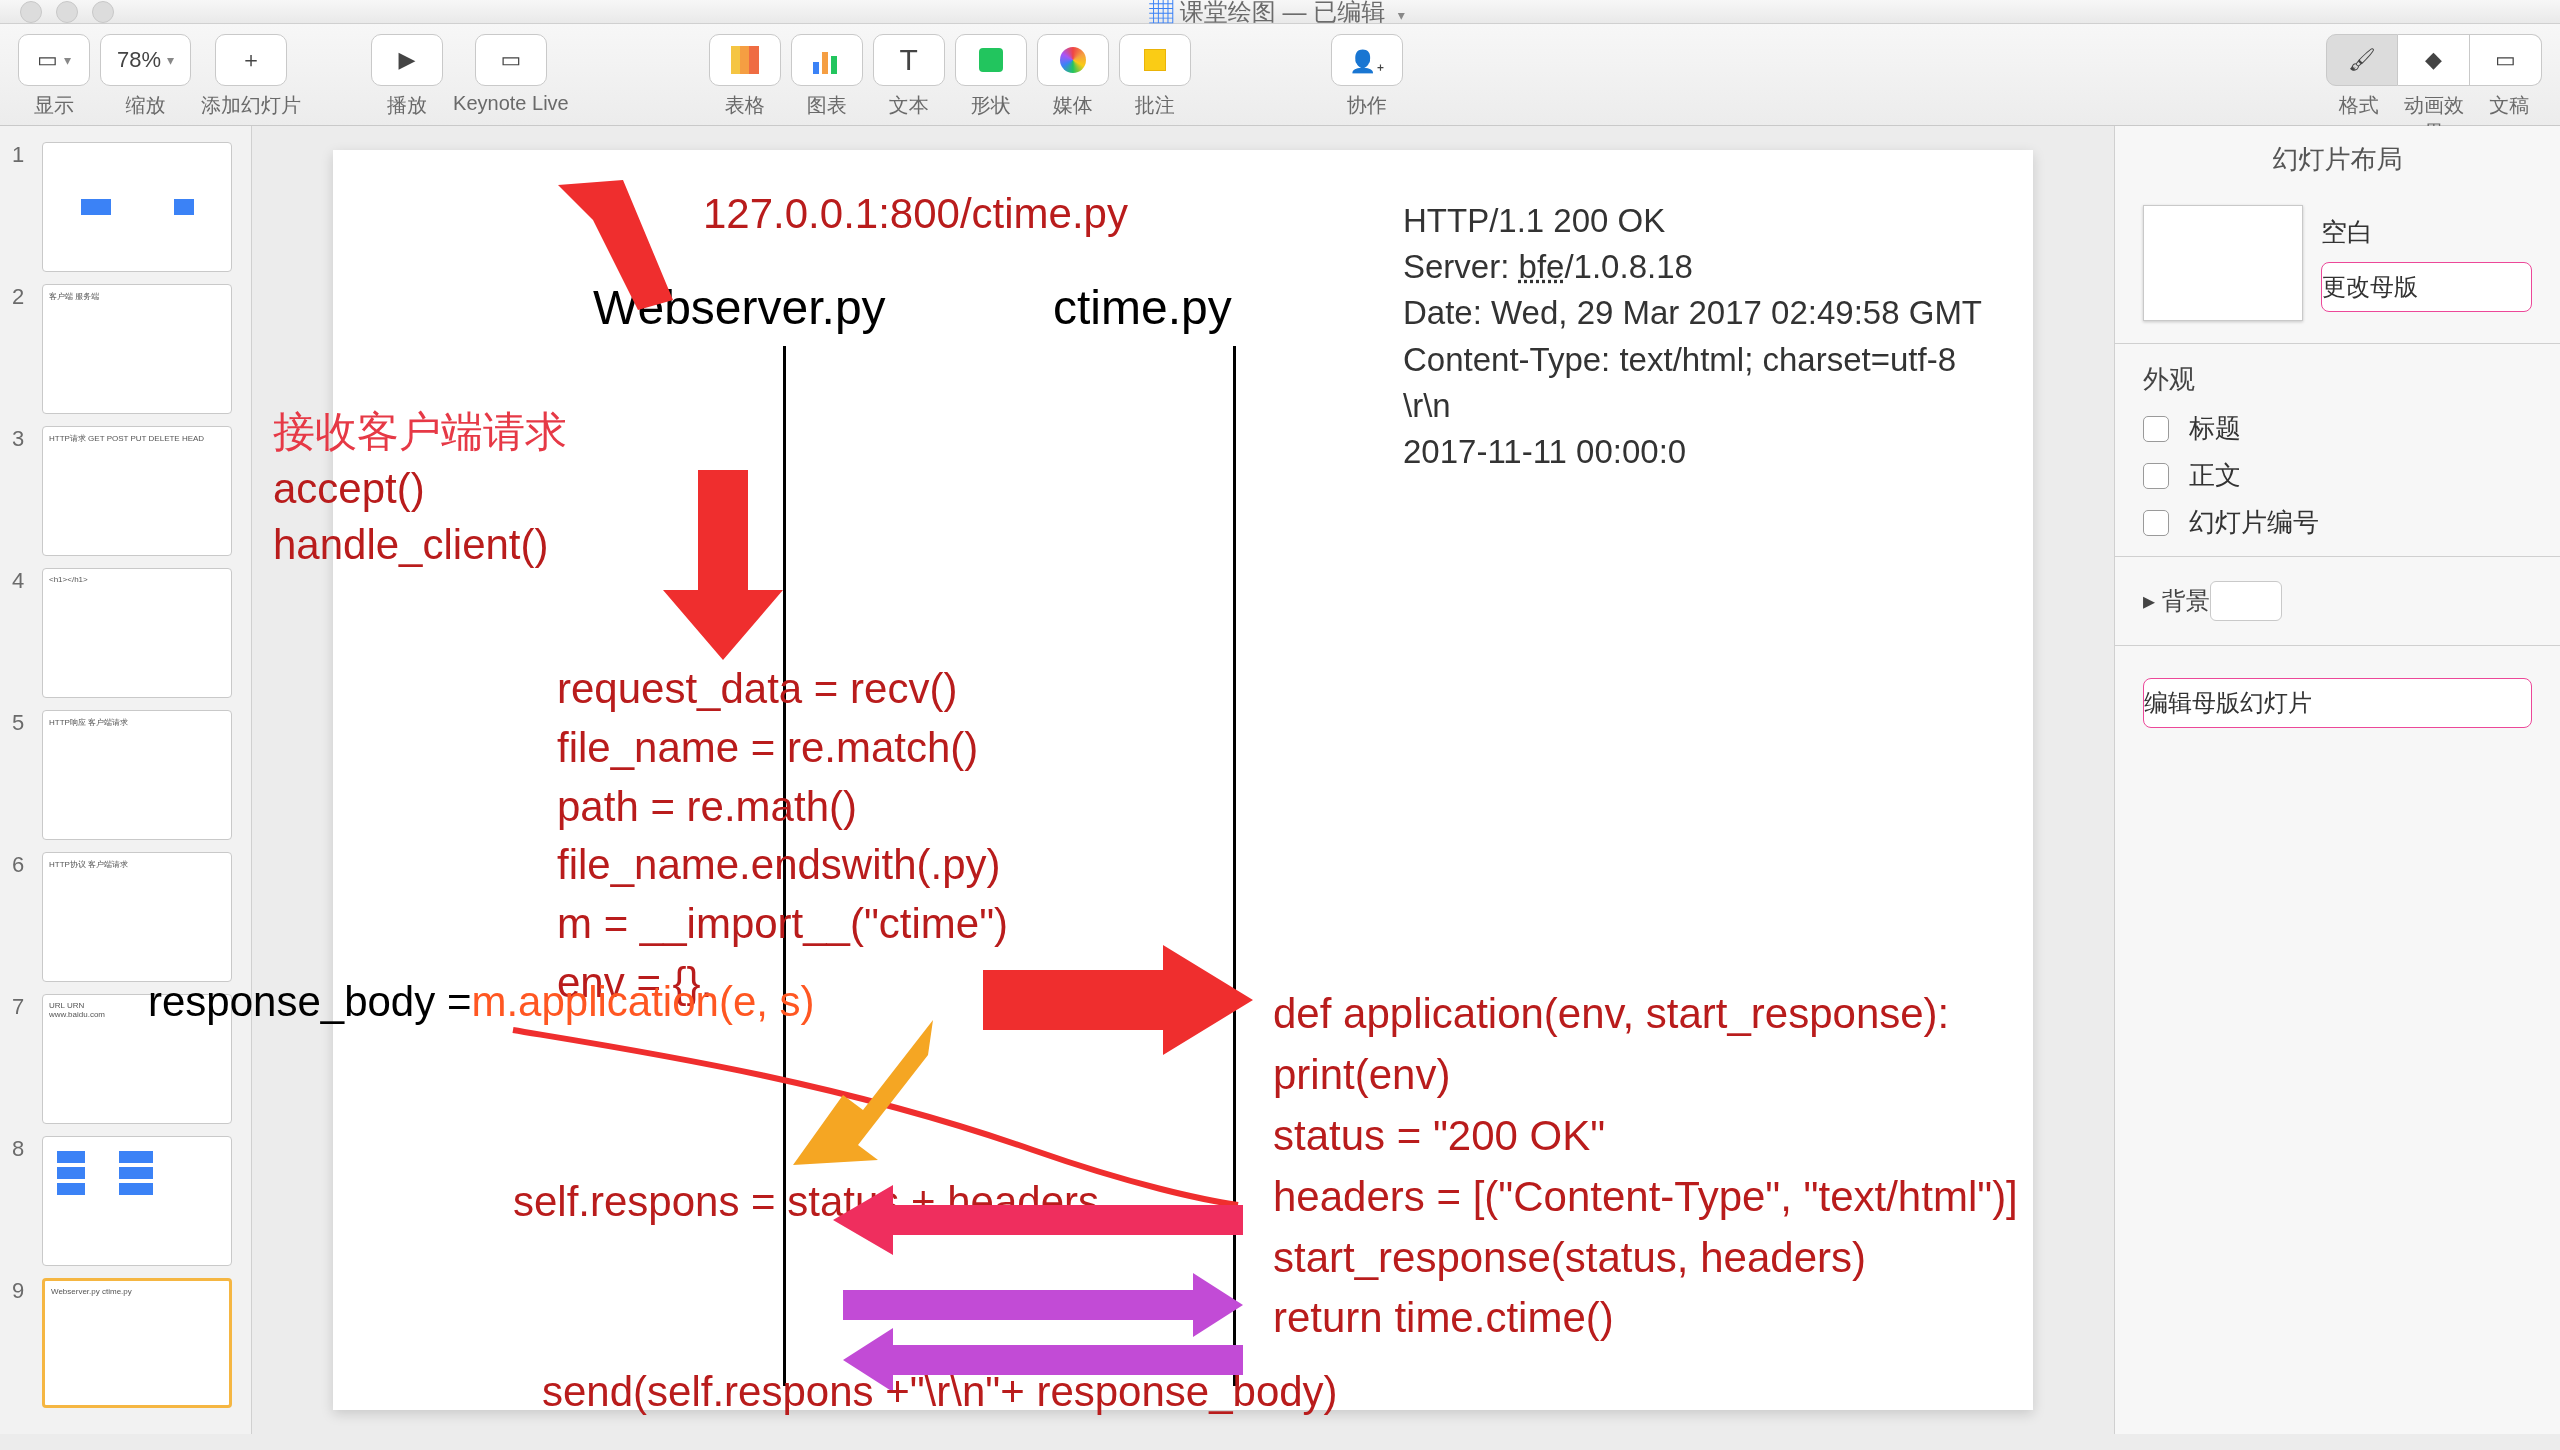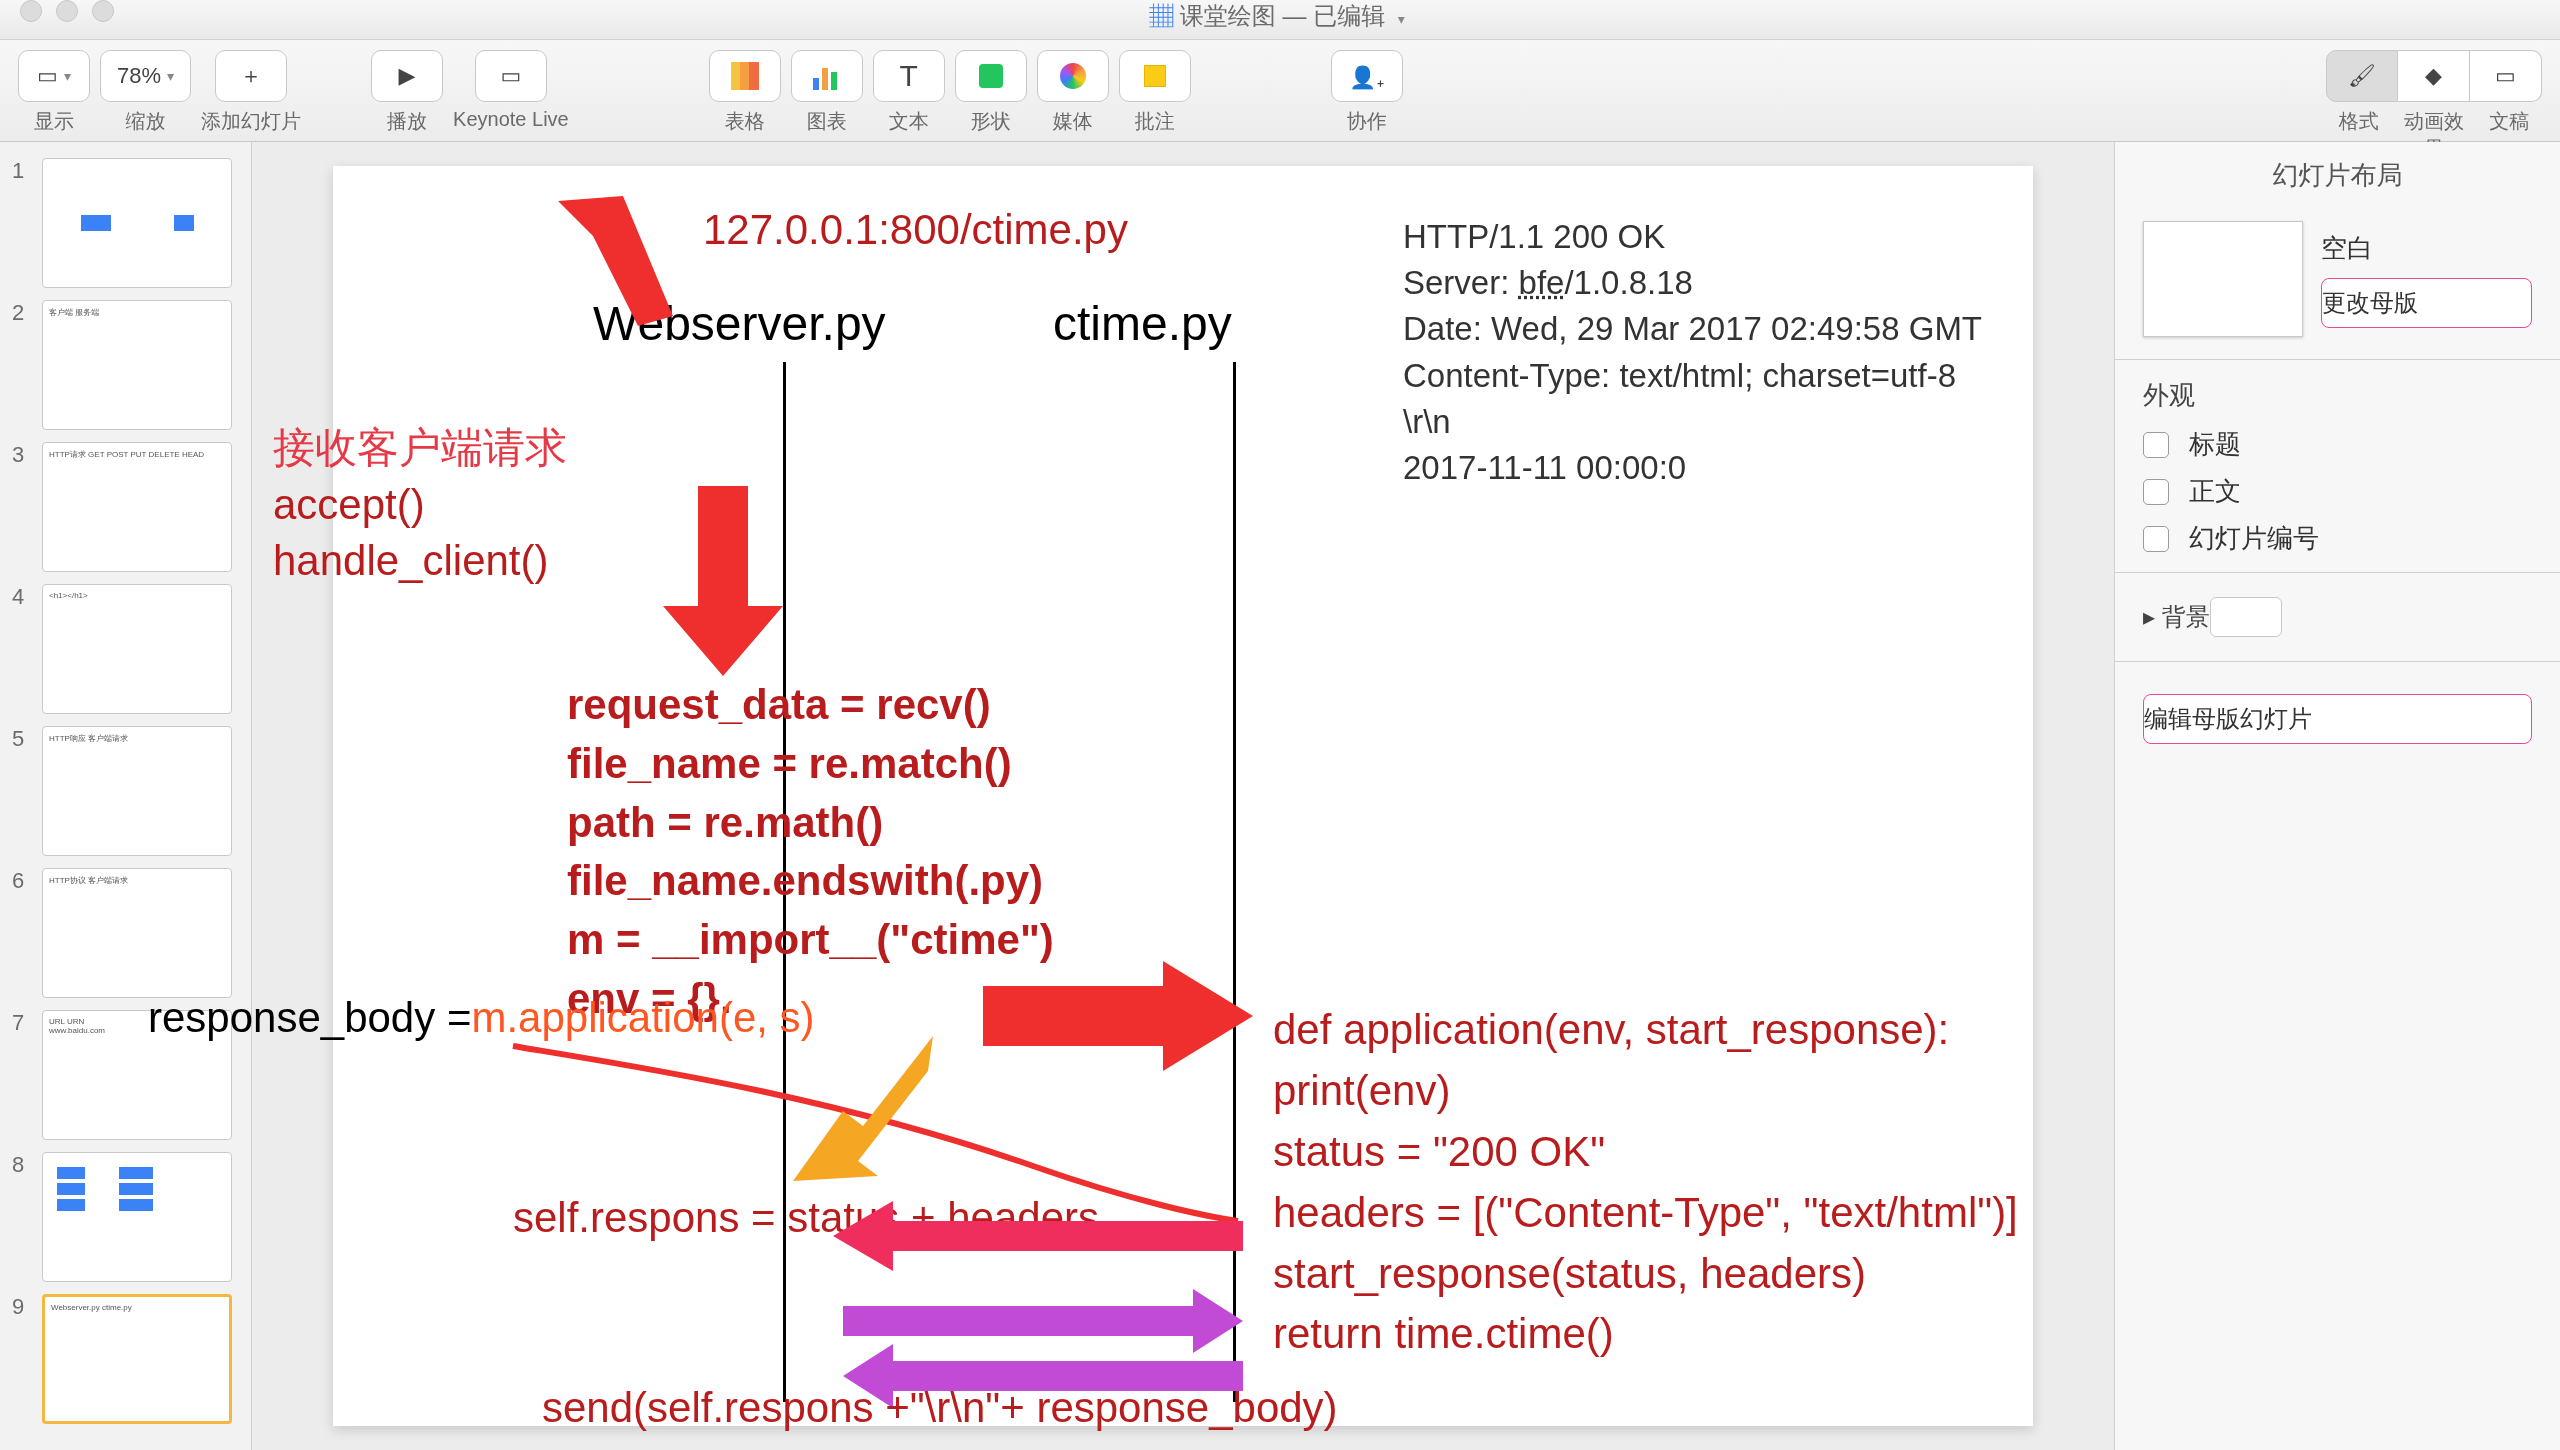--- a/index.html
+++ b/index.html
@@ -1,19 +1,19 @@
 <!DOCTYPE html>
 <html><head>
 <meta charset="utf-8">
 <style>
 * { margin: 0; padding: 0; box-sizing: border-box; font-family: -apple-system, "Helvetica Neue", sans-serif; }
 html, body { width: 2560px; height: 1450px; overflow: hidden; background: #ececec; }
 
 
-.titlebar { height: 40px; background: linear-gradient(#f7f7f7,#e9e9e9); display: flex; align-items: flex-start; border-bottom: 1px solid #d0d0d0; }
+.titlebar { height: 24px; background: linear-gradient(#f7f7f7,#e9e9e9); display: flex; align-items: center; border-bottom: 1px solid #d0d0d0; }
 .traffic { display: flex; gap: 14px; padding-left: 20px; }
 .traffic span { width: 22px; height: 22px; border-radius: 50%; background: #dcdcdc; border:1px solid #c8c8c8; }
 .title-center { flex:1; text-align:center; color:#6b6b6b; font-size:24px; }
 .title-center .blue { color:#3b82f6; }
 .title-drop { color:#9a9a9a; margin-left:6px; }
 
 
 .toolbar { height: 102px; background: linear-gradient(#f7f7f7,#ececec); border-bottom:1px solid #c9c9c9; display:flex; align-items:flex-start; padding: 10px 18px 0 18px; }
 .tb-group { display:flex; gap:10px; }
 .tb-group.right { margin-left:auto; }
@@ -51,21 +51,21 @@
 
 .orange { color:#b91c1c; }
 .darkred { color:#e63946; }
 .slide .url { position:absolute; left:370px; top:40px; font-size:42px; }
 .slide .hdr1 { position:absolute; left:260px; top:130px; font-size:48px; color:#000; }
 .slide .hdr2 { position:absolute; left:720px; top:130px; font-size:48px; color:#000; }
 .slide .httpblk { position:absolute; left:1070px; top:48px; font-size:33px; color:#333; line-height:1.4; }
 .vline { position:absolute; top:196px; width:3px; height:1040px; background:#000; }
 .vline.a { left:450px; } .vline.b { left:900px; }
 .accepts { position:absolute; left:-60px; top:254px; font-size:42px; line-height:1.35; }
-.steps { position:absolute; left:234px; top:510px; font-size:42px; line-height:1.4;font-weight:bold; }
+.steps { position:absolute; left:224px; top:510px; font-size:42px; line-height:1.4; }
 .rb { position:absolute; left:-185px; top:828px; font-size:42px; color:#000; }
 .rb .orange { color:#ff5722; }
 .defs { position:absolute; left:180px; top:990px; font-size:42px; line-height:1.5; }
 .appblk { position:absolute; left:940px; top:834px; font-size:42px; line-height:1.45; }
 .sendln { position:absolute; left:60px; top:1242px; font-size:42px; }
 
 
 .arrows { position:absolute; inset:0; pointer-events:none; }
 
 

